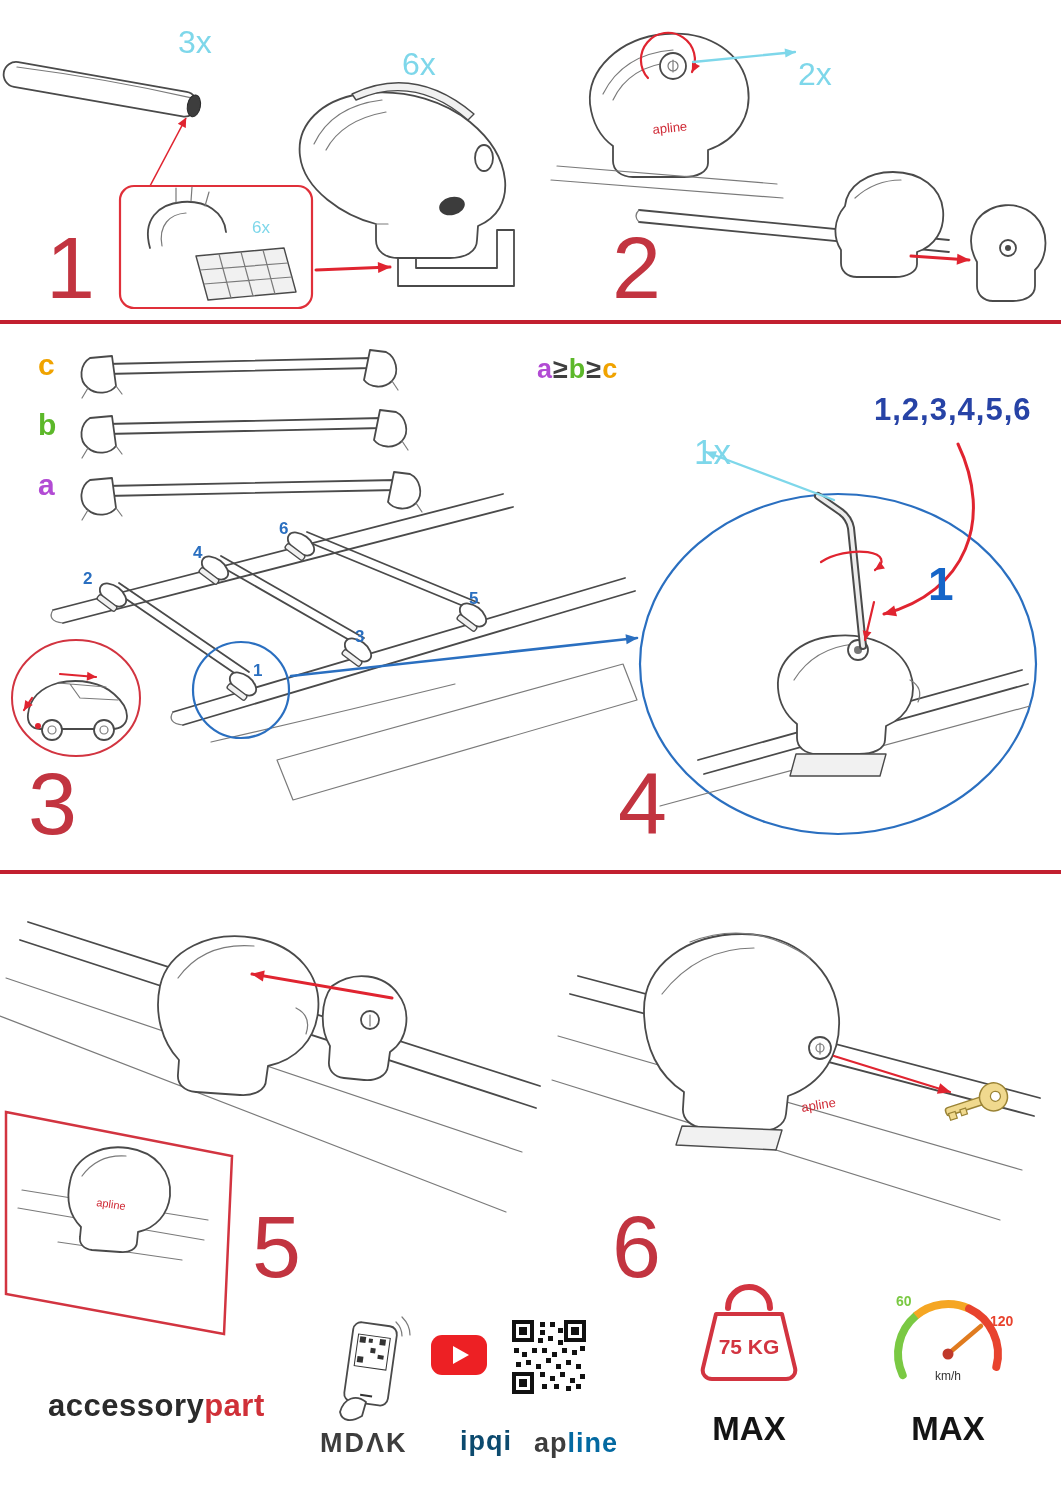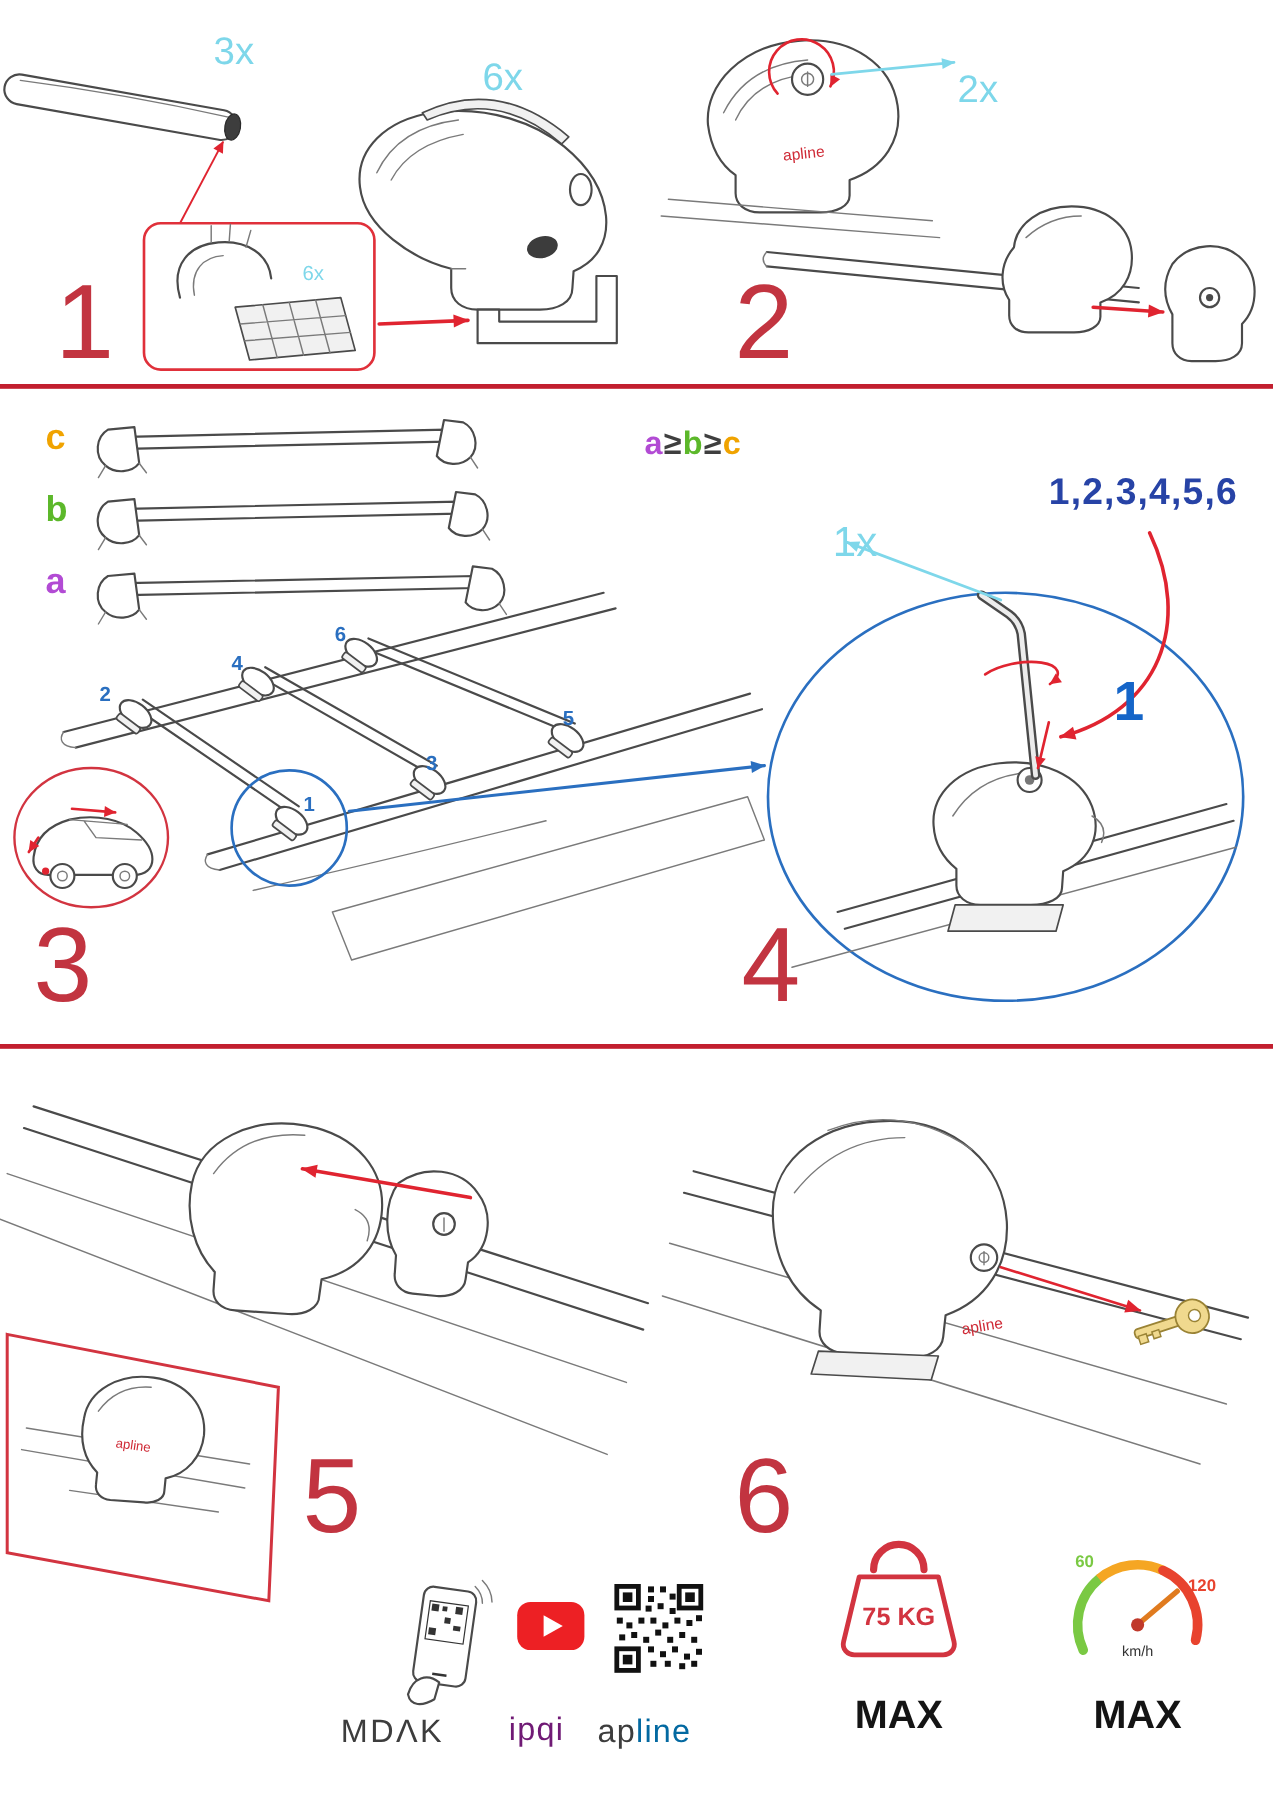--- a/index.html
+++ b/index.html
@@ -7,21 +7,21 @@
   svg{position:absolute;overflow:visible;}
   text{font-family:"Liberation Sans",sans-serif;}
   .step-num{position:absolute;font-size:88px;line-height:.95;color:#c23440;font-weight:400;}
   .qty{position:absolute;font-size:32px;color:#7ed7ea;font-weight:400;}
   .bar-label{position:absolute;font-size:30px;font-weight:bold;}
   .rule{position:absolute;font-size:27px;font-weight:bold;letter-spacing:1px;}
   .seq{position:absolute;font-size:31px;font-weight:bold;color:#2743a6;letter-spacing:1px;}
   .divider{position:absolute;left:0;width:1061px;height:4px;background:#c21f2f;}
   .model{position:absolute;font-size:31px;font-weight:bold;color:#232e7e;letter-spacing:.5px;}
   .brand{position:absolute;font-size:31px;font-weight:bold;letter-spacing:.5px;}
-  .partner{position:absolute;font-size:27px;font-weight:normal;color:#3d3d3d;letter-spacing:2px;}
+  .partner{position:absolute;font-size:27px;font-weight:bold;color:#3d3d3d;letter-spacing:2px;margin-left:36px;}
   .maxlabel{position:absolute;font-size:33px;font-weight:bold;color:#141414;text-align:center;}
   .ln{fill:none;stroke:#4a4a4a;stroke-width:1.8;stroke-linecap:round;stroke-linejoin:round;}
   .ln2{fill:none;stroke:#7a7a7a;stroke-width:1.2;stroke-linecap:round;stroke-linejoin:round;}
   .wh{fill:#fff;stroke:#4a4a4a;stroke-width:1.8;stroke-linejoin:round;}
   .lt{fill:#f1f1f1;stroke:#4a4a4a;stroke-width:1.4;stroke-linejoin:round;}
   .red-arrow{fill:none;stroke:#e02430;stroke-width:3;stroke-linecap:round;}
   .red-arrow-thin{fill:none;stroke:#e02430;stroke-width:2.2;stroke-linecap:round;}
   .cyan-arrow{fill:none;stroke:#7ed7ea;stroke-width:2.3;stroke-linecap:round;}
   .blue-arrow{fill:none;stroke:#2a6fc0;stroke-width:2.6;stroke-linecap:round;}
   .numtxt{font-size:17px;font-weight:bold;fill:#2a6fc0;}
@@ -279,20 +279,21 @@
     <g transform="translate(432,212) rotate(-18)">
       <rect x="-40" y="-4" width="40" height="8" rx="3" fill="#f0d98e" stroke="#9a8335" stroke-width="1.5"></rect>
       <rect x="-38" y="2" width="7" height="7" fill="#f0d98e" stroke="#9a8335" stroke-width="1.2"></rect>
       <rect x="-26" y="2" width="6" height="6" fill="#f0d98e" stroke="#9a8335" stroke-width="1.2"></rect>
       <circle cx="10" cy="0" r="14" fill="#f0d98e" stroke="#9a8335" stroke-width="1.5"></circle>
       <circle cx="12" cy="0" r="5" fill="#fff" stroke="#9a8335" stroke-width="1.2"></circle>
     </g>
   </svg>
   <span class="step-num" style="left:612px;top:1205px">6</span>
 
+  <span class="brand" style="left:48px;top:1388px"><span style="color:#2b2b2b">accessory</span><span style="color:#d03038">part</span></span>
 
   <svg style="left:332px;top:1314px" width="78" height="108" viewBox="0 0 78 108">
     <g transform="rotate(8 39 54)">
       <rect x="16" y="10" width="44" height="80" rx="8" class="wh" stroke-width="2.4"></rect>
       <rect x="22" y="22" width="32" height="32" fill="#fff" stroke="#333" stroke-width="1"></rect>
       <rect x="24" y="24" width="6" height="6" fill="#333"></rect>
         <rect x="44" y="24" width="6" height="6" fill="#333"></rect>
       <rect x="24" y="44" width="6" height="6" fill="#333"></rect>
         <rect x="36" y="34" width="5" height="5" fill="#333"></rect>
       <rect x="33" y="25" width="4" height="4" fill="#333"></rect>
@@ -301,21 +302,21 @@
     </g>
     <path class="ln2" d="M64,8 q6,6 6,14 M70,3 q8,8 8,18"></path>
     <path class="wh" d="M8,98 C12,84 24,80 34,88 L30,102 C20,108 10,108 8,98 Z"></path>
   </svg>
   <span class="partner" style="left:284px;top:1428px">MDΛK</span>
 
   <svg style="left:430px;top:1334px" width="58" height="42" viewBox="0 0 58 42">
     <rect x="1" y="1" width="56" height="40" rx="11" fill="#ed2024"></rect>
     <path d="M23,12 L23,30 L39,21 Z" fill="#fff"></path>
   </svg>
-  <span class="partner" style="left:424px;top:1426px;color:#701a75;letter-spacing:1px">ipqi</span>
+  <span class="partner" style="left:424px;top:1426px;color:#0c4a6e;letter-spacing:1px">ipqi</span>
 
   <svg style="left:510px;top:1318px" width="78" height="78" viewBox="0 0 78 78">
     <g fill="#111">
       <g transform="translate(2,2)">
           <rect width="22" height="22"></rect>
           <rect x="4" y="4" width="14" height="14" fill="#fff"></rect>
           <rect x="7" y="7" width="8" height="8"></rect>
         </g>
       <g transform="translate(54,2)">
           <rect width="22" height="22"></rect>

